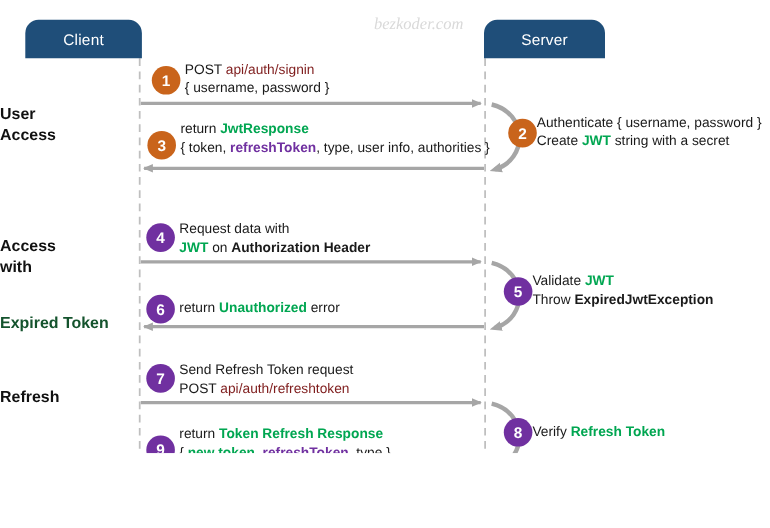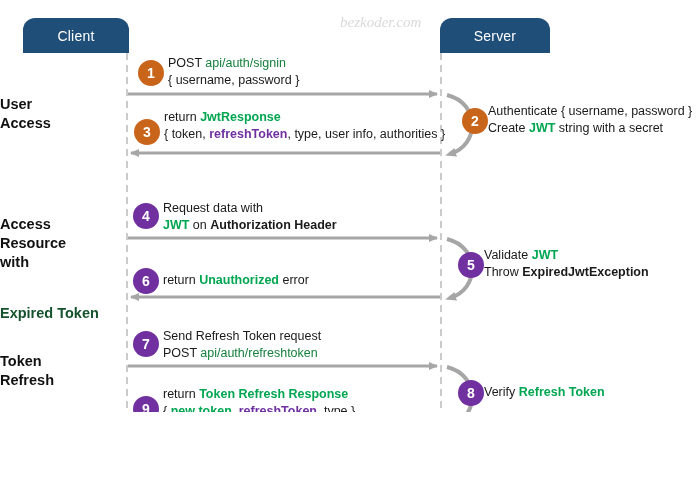--- a/index.html
+++ b/index.html
@@ -93,21 +93,21 @@
   .msg {
     position: absolute;
     font-size: 12.5px;
     color: #1a1a1a;
     line-height: 17px;
     white-space: nowrap;
     z-index: 4;
   }
   .msg .green  { color: #00A651; font-weight: bold; }
   .msg .purple { color: #7030A0; font-weight: bold; }
-  .msg .blue   { color: #15803d; margin-top: 25px; }
+  .msg .blue   { color: #7f1d1d; margin-top: 25px; }
   .msg .bold   { font-weight: bold; }
 </style>
 </head>
 <body>
 
 <div id="canvas">
 
   <svg id="svg-layer" viewBox="0 0 700 480" xmlns="http://www.w3.org/2000/svg">
     <defs>
       <marker id="ah-right" markerWidth="9" markerHeight="9" refX="8" refY="4.5" orient="auto" markerUnits="userSpaceOnUse">
@@ -155,26 +155,24 @@
   </div>
 
   <div id="watermark">bezkoder.com</div>
 
   <div class="phase-label" id="phase-0">
       <div>User</div>
       <div>Access</div>
     </div>
   <div class="phase-label" id="phase-1">
       <div>Access</div>
-      <div>Resource</div>
       <div>with</div>
       <div class="accent">Expired Token</div>
     </div>
   <div class="phase-label" id="phase-2">
-      <div>Token</div>
       <div>Refresh</div>
     </div>
 
   <div id="steps-layer">
       <div class="step-num orange" style="left: 138px; top: 60px;">1</div>
       <div class="msg" style="left: 168px; top: 55px;">
         <div><span>POST </span><span class="blue">api/auth/signin</span></div>
         <div><span>{ username, password }</span></div>
       </div>
       <div class="step-num orange" style="left: 462px; top: 108px;">2</div>

